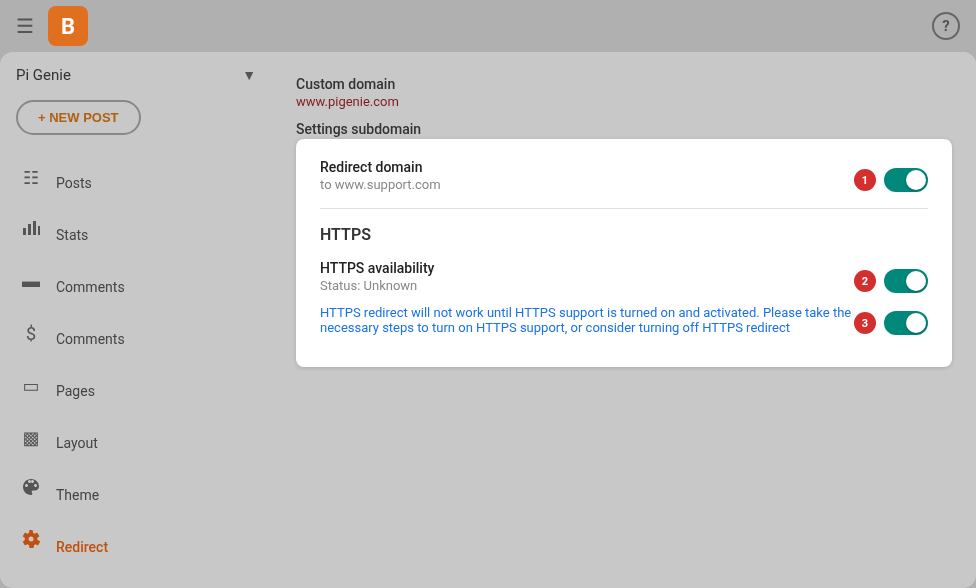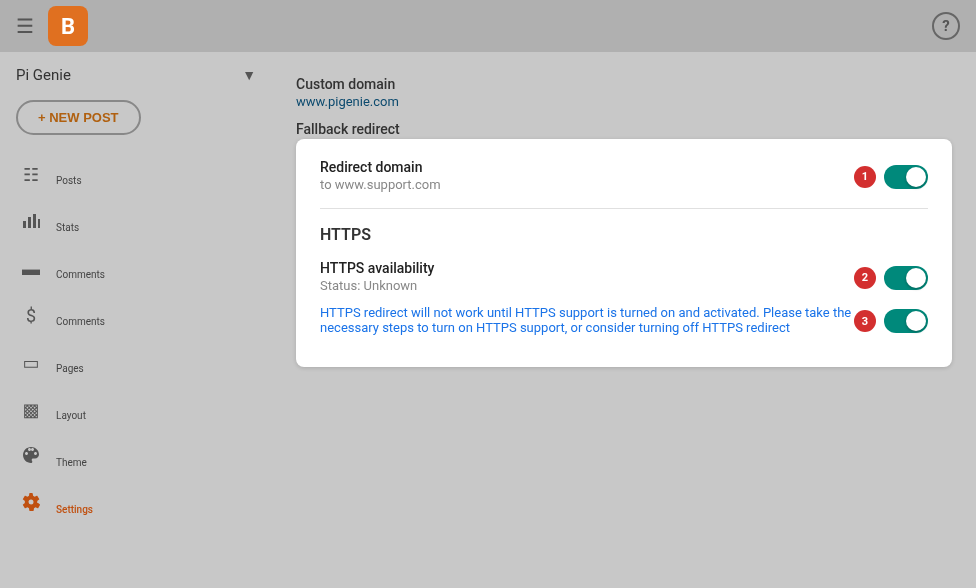--- a/index.html
+++ b/index.html
@@ -56,20 +56,21 @@
       font-size: 15px;
       font-weight: bold;
       cursor: pointer;
     }
 
     
     .main-layout {
       display: flex;
       flex: 1;
       overflow: hidden;
+      border-radius: 13px;
     }
 
     
     .sidebar {
       width: 272px;
       background: #c8c8c8;
       display: flex;
       flex-direction: column;
       padding: 0;
       flex-shrink: 0;
@@ -117,21 +118,21 @@
       margin-right: 8px;
     }
     .nav-item.active { color: #c05010; font-weight: 500; }
     .nav-icon {
       font-size: 18px;
       color: #555;
       width: 22px;
       text-align: center;
     }
     .nav-item.active .nav-icon { color: #c05010; }
-    .nav-label { font-size: 10px; margin-top: 12px; }
+    .nav-label { font-size: 14px; margin-top: 12px; }
 
     
     .content-area {
       flex: 1;
       background: #c8c8c8;
       padding: 0;
       overflow-y: auto;
       position: relative;
     }
 
@@ -146,35 +147,35 @@
       padding: 8px 0 0 0;
     }
     .section-label {
       font-size: 14px;
       font-weight: 500;
       color: #333;
       margin-bottom: 2px;
     }
     .section-value {
       font-size: 13px;
-      color: #0c4a6e;
+      color: #7f1d1d;
       margin-bottom: 12px;
     }
 
     
     .card {
       background: white;
       border-radius: 8px;
       padding: 20px 24px;
       margin-bottom: 0;
       box-shadow: 0 1px 4px rgba(0,0,0,0.15);
     }
     .card-row {
       display: flex;
-      align-items: center;
+      align-items: flex-end;
       justify-content: space-between;
       margin-bottom: 12px;
     }
     .card-row-text .row-title {
       font-size: 14px;
       font-weight: 500;
       color: #222;
       margin-bottom: 2px;
     }
     .card-row-text .row-subtitle {
@@ -307,31 +308,31 @@
           </svg>
       </span>
       <span class="nav-label">Theme</span>
     </div>
     <div class="nav-item active">
       <span class="nav-icon">
         <svg width="18" height="18" viewBox="0 0 18 18">
             <path d="M9 6.5A2.5 2.5 0 1 1 9 11.5A2.5 2.5 0 0 1 9 6.5M15.2 9.9c0-.3.1-.6.1-.9s0-.6-.1-.9l1.9-1.5c.2-.1.2-.4.1-.5l-1.8-3.1c-.1-.2-.4-.3-.6-.2l-2.2.9c-.5-.4-1-.7-1.5-.9L10.7.5c-.1-.2-.3-.4-.5-.4H7.8c-.2 0-.4.2-.5.4l-.3 2.3c-.5.2-1 .5-1.5.9L3.3 2.8c-.2-.1-.5 0-.6.2L.9 6.1c-.1.2-.1.4.1.5l1.9 1.5c0 .3-.1.6-.1.9s0 .6.1.9L1 11.4c-.2.1-.2.4-.1.5l1.8 3.1c.1.2.4.3.6.2l2.2-.9c.5.4 1 .7 1.5.9l.3 2.3c0 .2.3.4.5.4h3.4c.2 0 .4-.2.5-.4l.3-2.3c.5-.2 1-.5 1.5-.9l2.2.9c.2.1.5 0 .6-.2l1.8-3.1c.1-.2.1-.4-.1-.5l-1.9-1.5z" fill="#c05010"></path>
           </svg>
       </span>
-      <span class="nav-label">Settings</span>
+      <span class="nav-label">Redirect</span>
     </div>
   </div>
 
   <div class="content-area">
     <div class="settings-bg">
 
       <div class="domain-section">
         <div class="section-label">Custom domain</div>
         <div class="section-value">www.pigenie.com</div>
-        <div class="section-label">Fallback redirect</div>
+        <div class="section-label">Settings subdomain</div>
       </div>
 
       <div class="card">
 
         <div class="card-row">
           <div class="card-row-text">
             <div class="row-title">Redirect domain</div>
             <div class="row-subtitle">to www.support.com</div>
           </div>
           <div class="card-row-actions">

